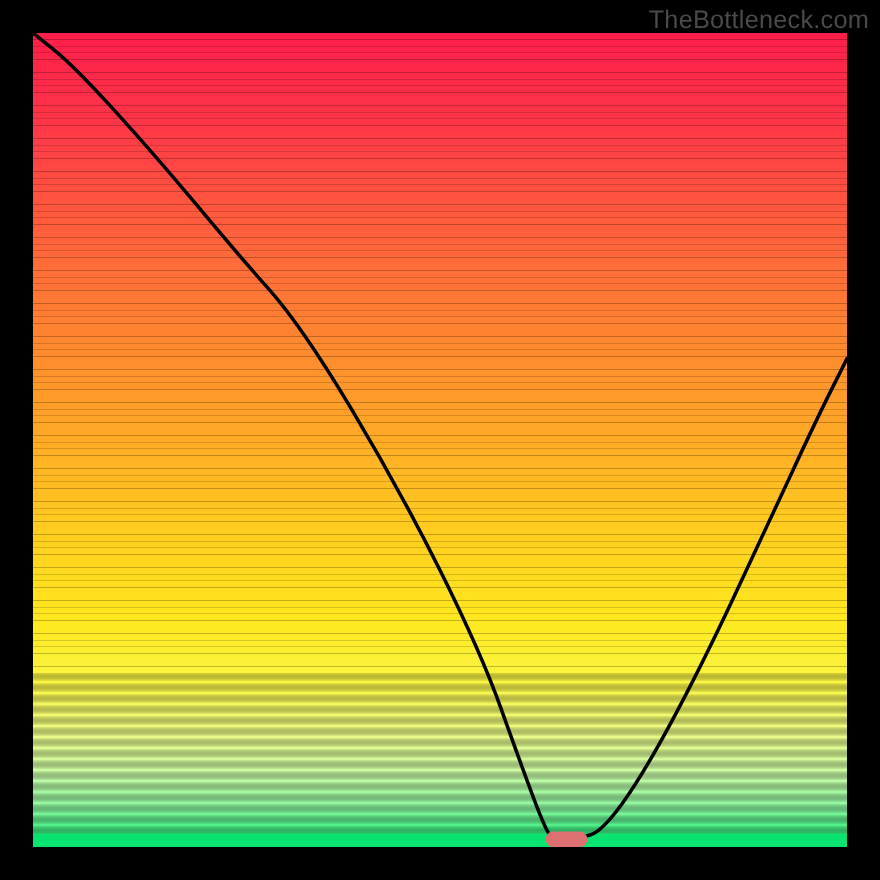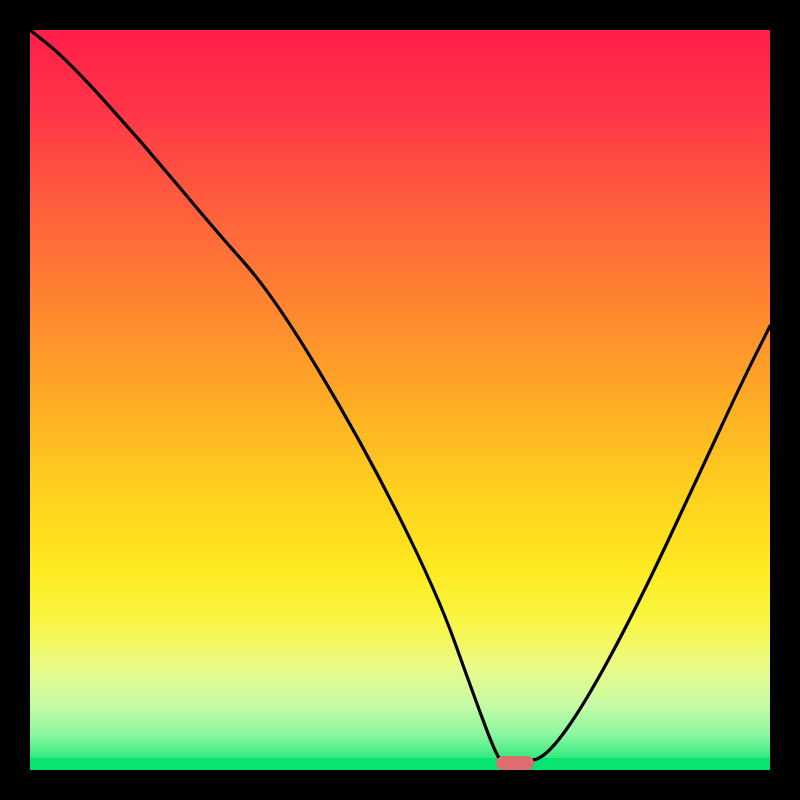--- a/index.html
+++ b/index.html
@@ -65,20 +65,21 @@
     background: #de6f70;
     z-index: 4;
     transform: translate(-50%, -50%);
   }
 </style>
 </head>
 <body>
 
 <div class="frame">
 
+  <div class="watermark">TheBottleneck.com</div>
 
   <div class="plot">
 
     <div class="gradient-stack" id="grad-stack">
         <div class="grad-row" style="top: 0px; height: 6px; background: rgb(255, 31, 74);"></div>
         <div class="grad-row" style="top: 6px; height: 6px; background: rgb(255, 33, 74);"></div>
         <div class="grad-row" style="top: 12px; height: 6px; background: rgb(255, 34, 74);"></div>
         <div class="grad-row" style="top: 18px; height: 6px; background: rgb(255, 36, 74);"></div>
         <div class="grad-row" style="top: 24px; height: 6px; background: rgb(255, 38, 73);"></div>
         <div class="grad-row" style="top: 30px; height: 6px; background: rgb(255, 40, 73);"></div>

